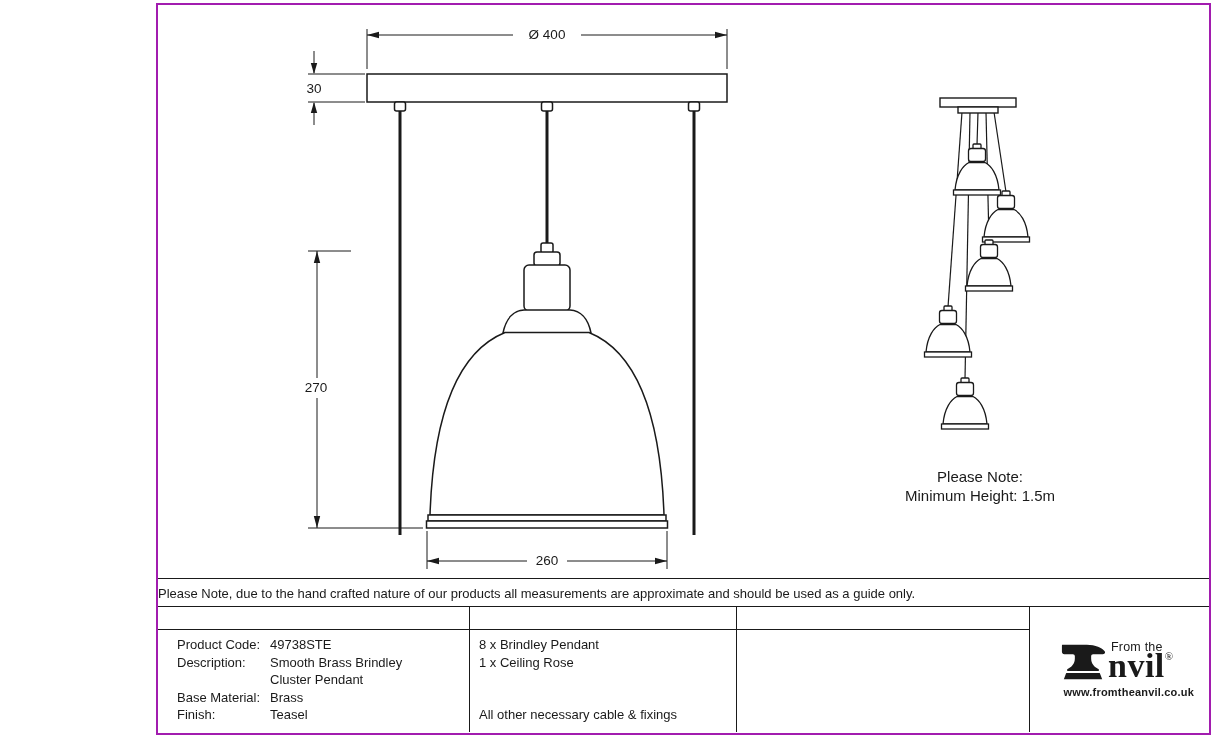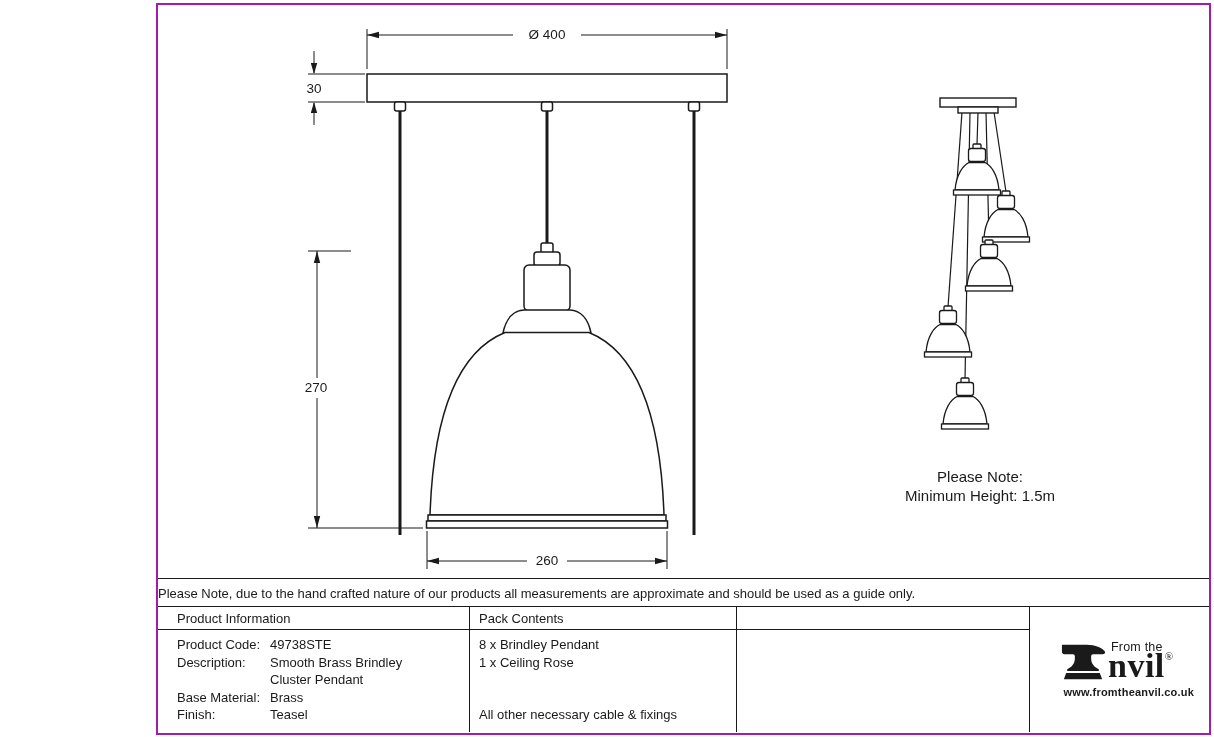--- a/index.html
+++ b/index.html
@@ -146,24 +146,20 @@
   <div class="hline hline-header"></div>
   <div class="hline hline-bodytop"></div>
   <div class="vline v1"></div>
   <div class="vline v2"></div>
   <div class="vline v3"></div>
 
   <div class="note-row">
     <span>Please Note, due to the hand crafted nature of our products all measurements are approximate and should be used as a guide only.</span>
   </div>
 
-  <div class="header-row">
-    <span class="h1">Product Information</span>
-    <span class="h2">Pack Contents</span>
-  </div>
 
   <div class="body-rows">
     <div class="body-row">
       <span class="cell-label">Product Code:</span>
       <span class="cell-value">49738STE</span>
       <span class="cell-pack">8 x Brindley Pendant</span>
     </div>
     <div class="body-row">
       <span class="cell-label">Description:</span>
       <span class="cell-value">Smooth Brass Brindley</span>

